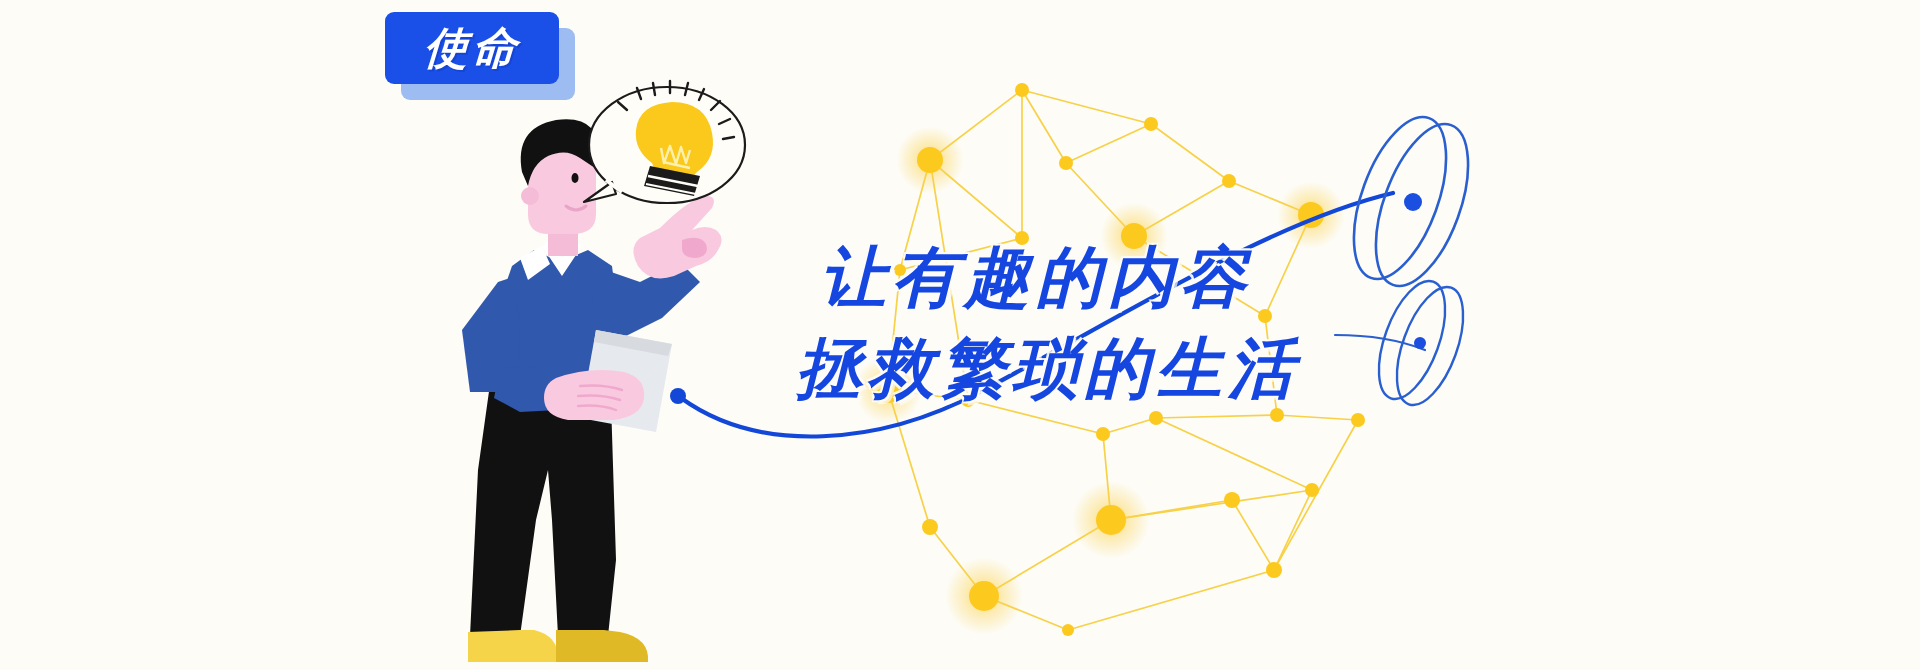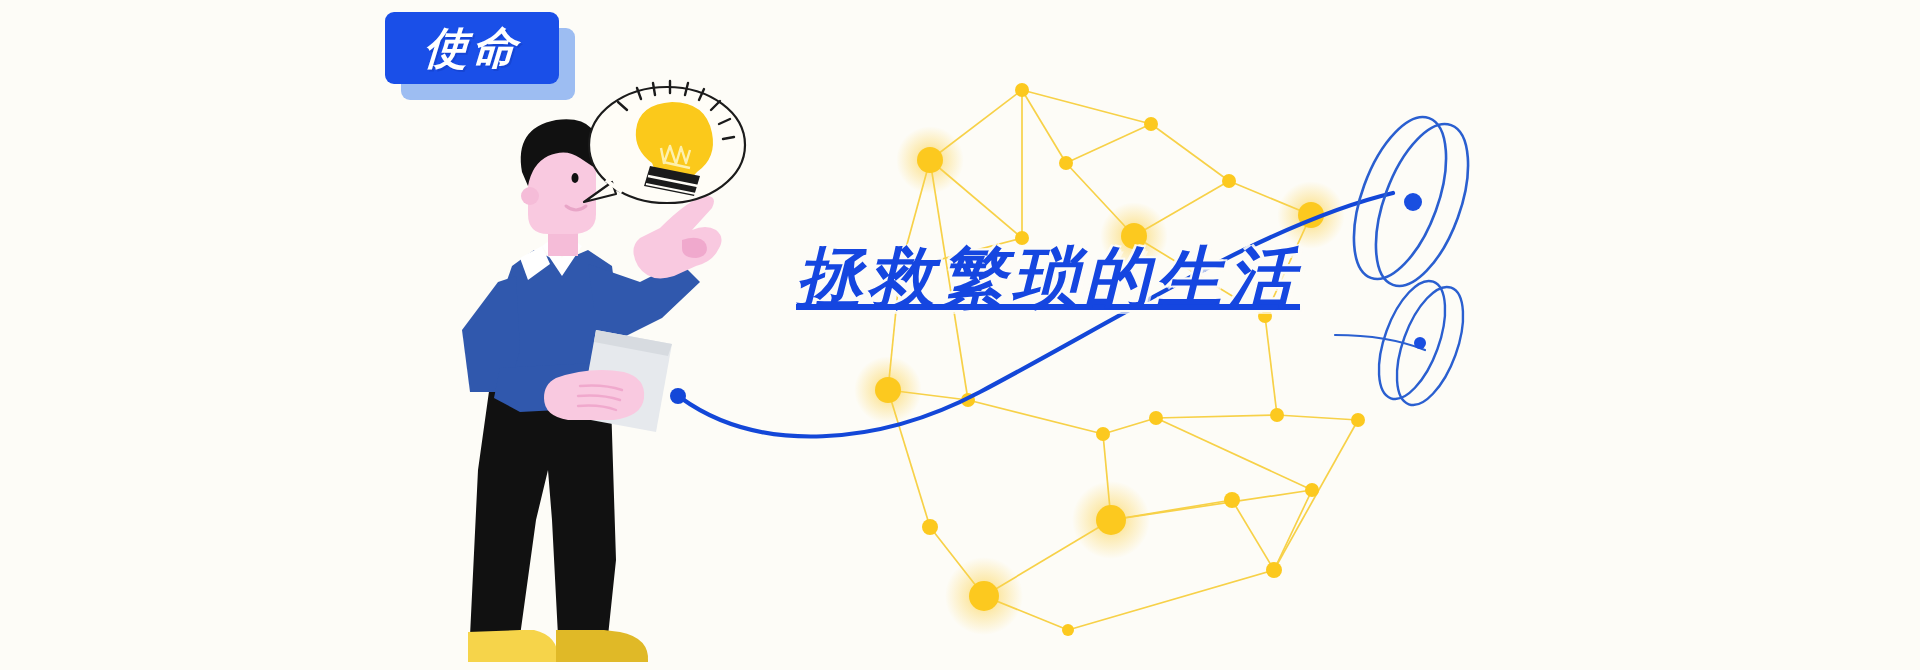--- a/index.html
+++ b/index.html
@@ -92,21 +92,20 @@
     white-space: nowrap;
     text-shadow:
        2px 2px 0 rgba(253,252,247,.9),
       -2px 2px 0 rgba(253,252,247,.9),
        2px -2px 0 rgba(253,252,247,.9),
       -2px -2px 0 rgba(253,252,247,.9),
        4px 4px 0 rgba(253,252,247,.7);
   }
   #headline-line-2 {
     margin-left: -24px;
-    text-decoration: underline;
   }
 </style>
 </head>
 <body>
 
 <div id="banner">
 
   <svg class="layer net" viewBox="0 0 1920 670">
     <defs>
       <radialGradient id="nodeGlow" cx="50%" cy="50%" r="50%">
@@ -198,20 +197,21 @@
     </g>
 
     <g>
       <ellipse cx="1412" cy="340" rx="27" ry="62" transform="rotate(20 1412 340)" stroke="#2a5fd0" stroke-width="2.4" fill="none"></ellipse>
       <ellipse cx="1430" cy="346" rx="27" ry="62" transform="rotate(20 1430 346)" stroke="#2a5fd0" stroke-width="2.4" fill="none"></ellipse>
       <circle cx="1420" cy="343" r="6" fill="#1a4fe0"></circle>
     </g>
   </svg>
 
   <div id="headline">
+    <div class="headline-line" id="headline-line-1">让有趣的内容</div>
     <div class="headline-line" id="headline-line-2">拯救繁琐的生活</div>
   </div>
 
   <svg class="layer person" viewBox="0 0 1920 670">
 
     <g fill="#111111">
       <path d="M 492,370 L 610,370 L 616,560 L 608,636 L 558,636 L 552,520 L 548,470
                L 536,520 L 520,636 L 470,636 L 478,470 Z"></path>
     </g>
 

